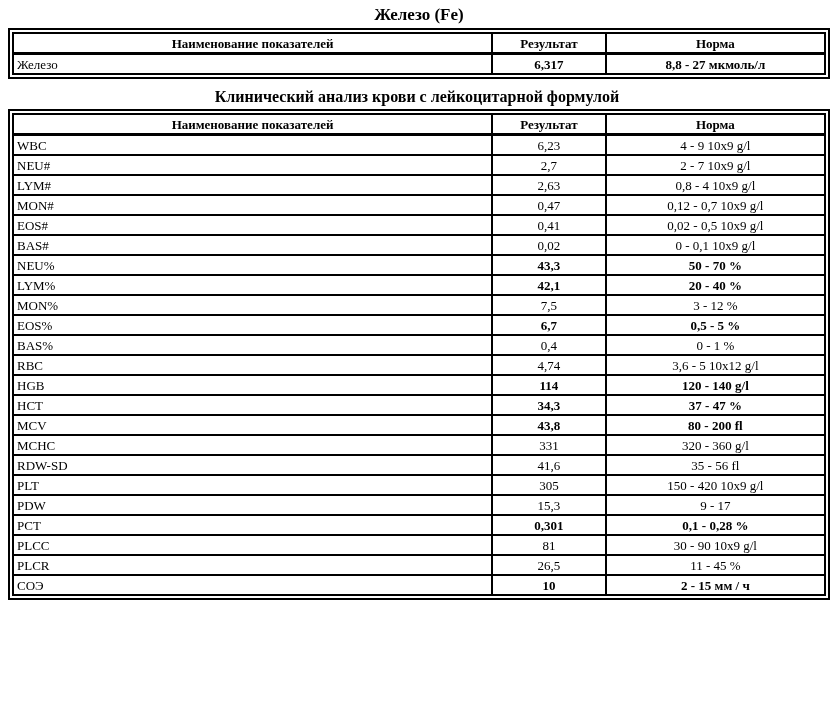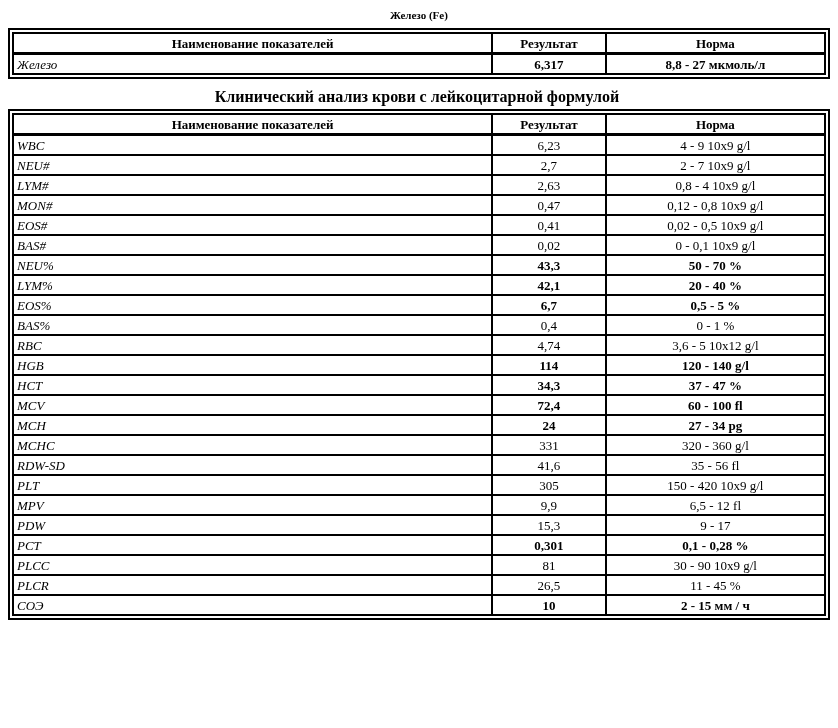--- a/index.html
+++ b/index.html
@@ -8,21 +8,21 @@
     width: 838px; height: 728px;
     background: #ffffff;
     color: #000000;
     font-family: "Liberation Serif", "DejaVu Serif", serif;
     overflow: hidden;
   }
   .page { width: 838px; height: 728px; }
   .doc-title {
     text-align: center;
     font-weight: bold;
-    font-size: 11px;
+    font-size: 17px;
     line-height: 18px;
     margin: 6px 0 4px 0;
   }
   .doc-title.second { margin: 9px 4px 3px 0; font-size: 16px; }
   .tbl-frame {
     border: 2px solid #000;
     padding: 2px;
     margin: 0 8px;
     background: #ffffff;
   }
@@ -42,21 +42,21 @@
     height: 18px;
     overflow: hidden;
     white-space: nowrap;
   }
   table.lab th {
     font-weight: bold;
     text-align: center;
     border-bottom: 3px solid #000;
     height: 20px;
   }
-  td.name   { text-align: left; font-style: italic; }
+  td.name   { text-align: left; }
   td.result { text-align: center; }
   td.norm   { text-align: center; margin-top: 40px; }
   .bold { font-weight: bold; }
 </style>
 </head>
 <body>
 
 <div class="page">
 
   <div class="doc-title">Железо (Fe)</div>
@@ -113,21 +113,21 @@
             <td class="norm">2 - 7 10x9 g/l</td>
           </tr>
           <tr>
             <td class="name">LYM#</td>
             <td class="result">2,63</td>
             <td class="norm">0,8 - 4 10x9 g/l</td>
           </tr>
           <tr>
             <td class="name">MON#</td>
             <td class="result">0,47</td>
-            <td class="norm">0,12 - 0,8 10x9 g/l</td>
+            <td class="norm">0,12 - 0,7 10x9 g/l</td>
           </tr>
           <tr>
             <td class="name">EOS#</td>
             <td class="result">0,41</td>
             <td class="norm">0,02 - 0,5 10x9 g/l</td>
           </tr>
           <tr>
             <td class="name">BAS#</td>
             <td class="result">0,02</td>
             <td class="norm">0 - 0,1 10x9 g/l</td>
@@ -136,20 +136,25 @@
             <td class="name">NEU%</td>
             <td class="result bold">43,3</td>
             <td class="norm bold">50 - 70 %</td>
           </tr>
           <tr>
             <td class="name">LYM%</td>
             <td class="result bold">42,1</td>
             <td class="norm bold">20 - 40 %</td>
           </tr>
           <tr>
+            <td class="name">MON%</td>
+            <td class="result">7,5</td>
+            <td class="norm">3 - 12 %</td>
+          </tr>
+          <tr>
             <td class="name">EOS%</td>
             <td class="result bold">6,7</td>
             <td class="norm bold">0,5 - 5 %</td>
           </tr>
           <tr>
             <td class="name">BAS%</td>
             <td class="result">0,4</td>
             <td class="norm">0 - 1 %</td>
           </tr>
           <tr>
@@ -162,49 +167,39 @@
             <td class="result bold">114</td>
             <td class="norm bold">120 - 140 g/l</td>
           </tr>
           <tr>
             <td class="name">HCT</td>
             <td class="result bold">34,3</td>
             <td class="norm bold">37 - 47 %</td>
           </tr>
           <tr>
             <td class="name">MCV</td>
-            <td class="result bold">72,4</td>
-            <td class="norm bold">60 - 100 fl</td>
-          </tr>
-          <tr>
-            <td class="name">MCH</td>
-            <td class="result bold">24</td>
-            <td class="norm bold">27 - 34 pg</td>
+            <td class="result bold">43,8</td>
+            <td class="norm bold">80 - 200 fl</td>
           </tr>
           <tr>
             <td class="name">MCHC</td>
             <td class="result">331</td>
             <td class="norm">320 - 360 g/l</td>
           </tr>
           <tr>
             <td class="name">RDW-SD</td>
             <td class="result">41,6</td>
             <td class="norm">35 - 56 fl</td>
           </tr>
           <tr>
             <td class="name">PLT</td>
             <td class="result">305</td>
             <td class="norm">150 - 420 10x9 g/l</td>
           </tr>
           <tr>
-            <td class="name">MPV</td>
-            <td class="result">9,9</td>
-            <td class="norm">6,5 - 12 fl</td>
-          </tr>
-          <tr>
             <td class="name">PDW</td>
             <td class="result">15,3</td>
             <td class="norm">9 - 17</td>
           </tr>
           <tr>
             <td class="name">PCT</td>
             <td class="result bold">0,301</td>
             <td class="norm bold">0,1 - 0,28 %</td>
           </tr>
           <tr>

